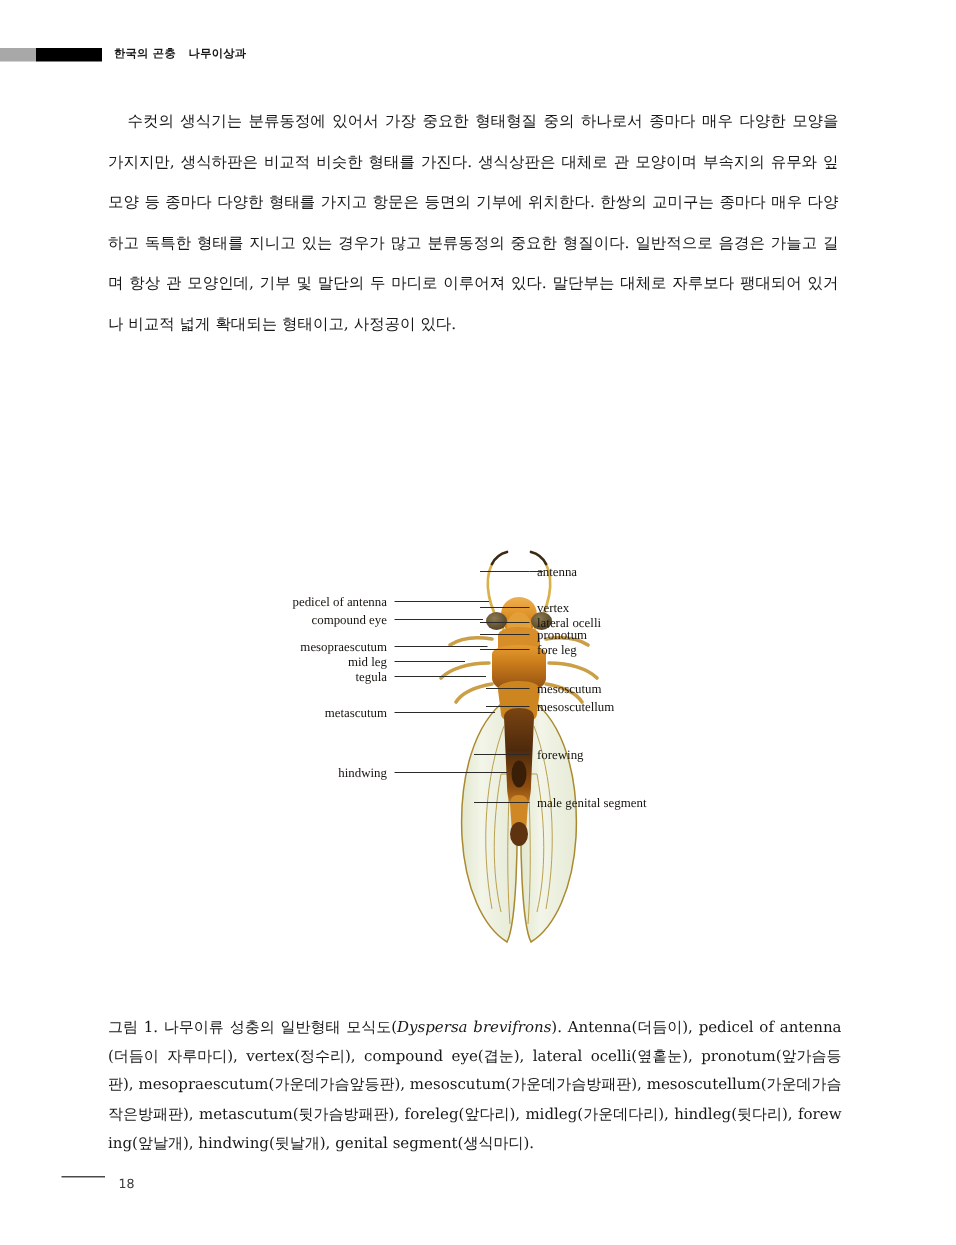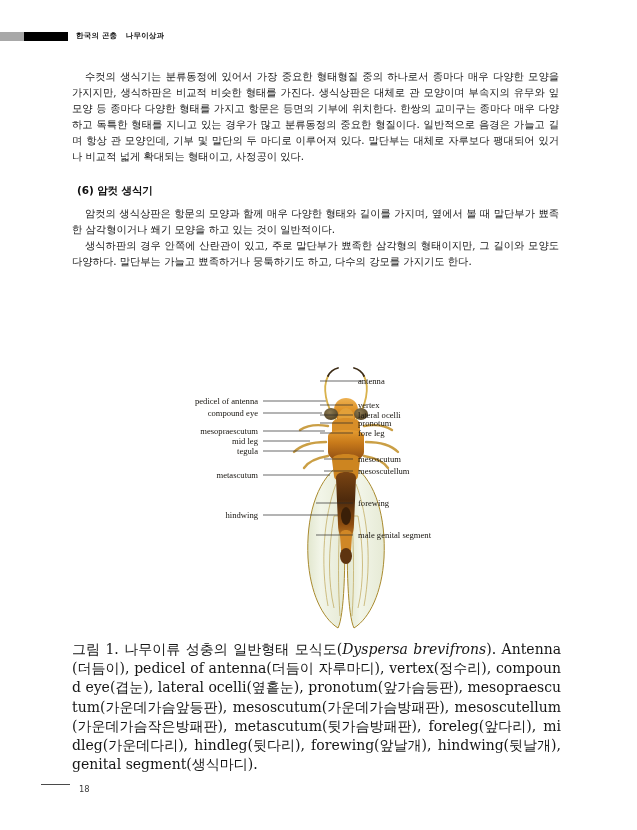--- a/index.html
+++ b/index.html
@@ -61,21 +61,21 @@
     color: #0d0d0d;
     margin: 0 0 7px 5px;
     letter-spacing: -0.1px;
   }
   .section-block + .section-block {
     margin-top: 20px;
   }
   p.body-text {
     font-family: "DejaVu Serif", serif;
     font-size: 10.3px;
-    line-height: 16px;
+    line-height: 27px;
     text-align: justify;
     text-justify: inter-character;
     margin: 0;
     text-indent: 13px;
     color: #161616;
     word-break: break-all;
   }
   p.body-text + p.body-text {
     margin-top: 0px;
   }
@@ -101,24 +101,24 @@
   .leader {
     stroke: #2a2a2a;
     stroke-width: 0.7;
     fill: none;
   }
 
   
   .caption {
     position: absolute;
     left: 72px;
-    top: 640px;
+    top: 676px;
     width: 489px;
     font-family: "DejaVu Serif", serif;
-    font-size: 14px;
+    font-size: 10px;
     line-height: 19.2px;
     text-align: justify;
     color: #151515;
     word-break: break-all;
     margin: 0;
   }
   .caption i { font-style: italic; }
 
   
   .footer {
@@ -149,25 +149,20 @@
   <div class="hdr-bar-black"></div>
   <div class="hdr-text">한국의 곤충   나무이상과</div>
 </div>
 
 <div class="content">
 
   <div class="section-block">
     <p class="body-text">수컷의 생식기는 분류동정에 있어서 가장 중요한 형태형질 중의 하나로서 종마다 매우 다양한 모양을 가지지만, 생식하판은 비교적 비슷한 형태를 가진다. 생식상판은 대체로 관 모양이며 부속지의 유무와 잎 모양 등 종마다 다양한 형태를 가지고 항문은 등면의 기부에 위치한다. 한쌍의 교미구는 종마다 매우 다양하고 독특한 형태를 지니고 있는 경우가 많고 분류동정의 중요한 형질이다. 일반적으로 음경은 가늘고 길며 항상 관 모양인데, 기부 및 말단의 두 마디로 이루어져 있다. 말단부는 대체로 자루보다 팽대되어 있거나 비교적 넓게 확대되는 형태이고, 사정공이 있다.</p>
   </div>
 
-  <div class="section-block">
-    <h2 class="section-heading">(6) 암컷 생식기</h2>
-    <p class="body-text">암컷의 생식상판은 항문의 모양과 함께 매우 다양한 형태와 길이를 가지며, 옆에서 볼 때 말단부가 뾰족한 삼각형이거나 쐐기 모양을 하고 있는 것이 일반적이다.</p>
-    <p class="body-text">생식하판의 경우 안쪽에 산란관이 있고, 주로 말단부가 뾰족한 삼각형의 형태이지만, 그 길이와 모양도 다양하다. 말단부는 가늘고 뾰족하거나 뭉툭하기도 하고, 다수의 강모를 가지기도 한다.</p>
-  </div>
 
 </div>
 
 <div class="figure">
   <svg class="fig-svg" width="487" height="270" viewBox="0 0 487 270" xmlns="http://www.w3.org/2000/svg">
     <defs>
       <linearGradient id="gWing" x1="0" y1="0" x2="1" y2="0">
         <stop offset="0%" stop-color="#e2e7cf"></stop>
         <stop offset="35%" stop-color="#f2f5e8"></stop>
         <stop offset="100%" stop-color="#e6ead5"></stop>

